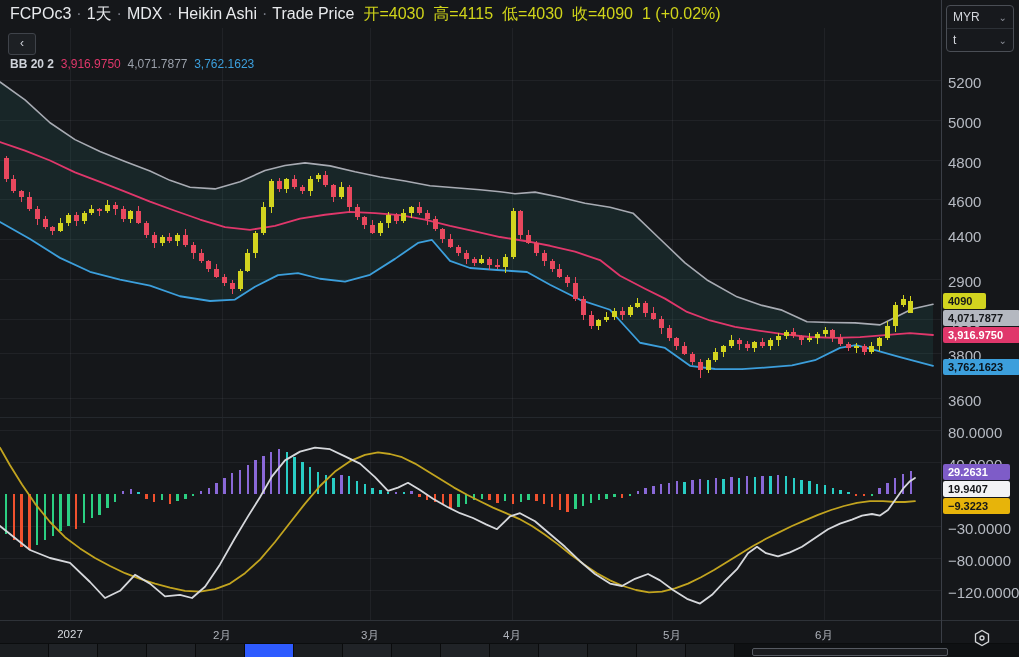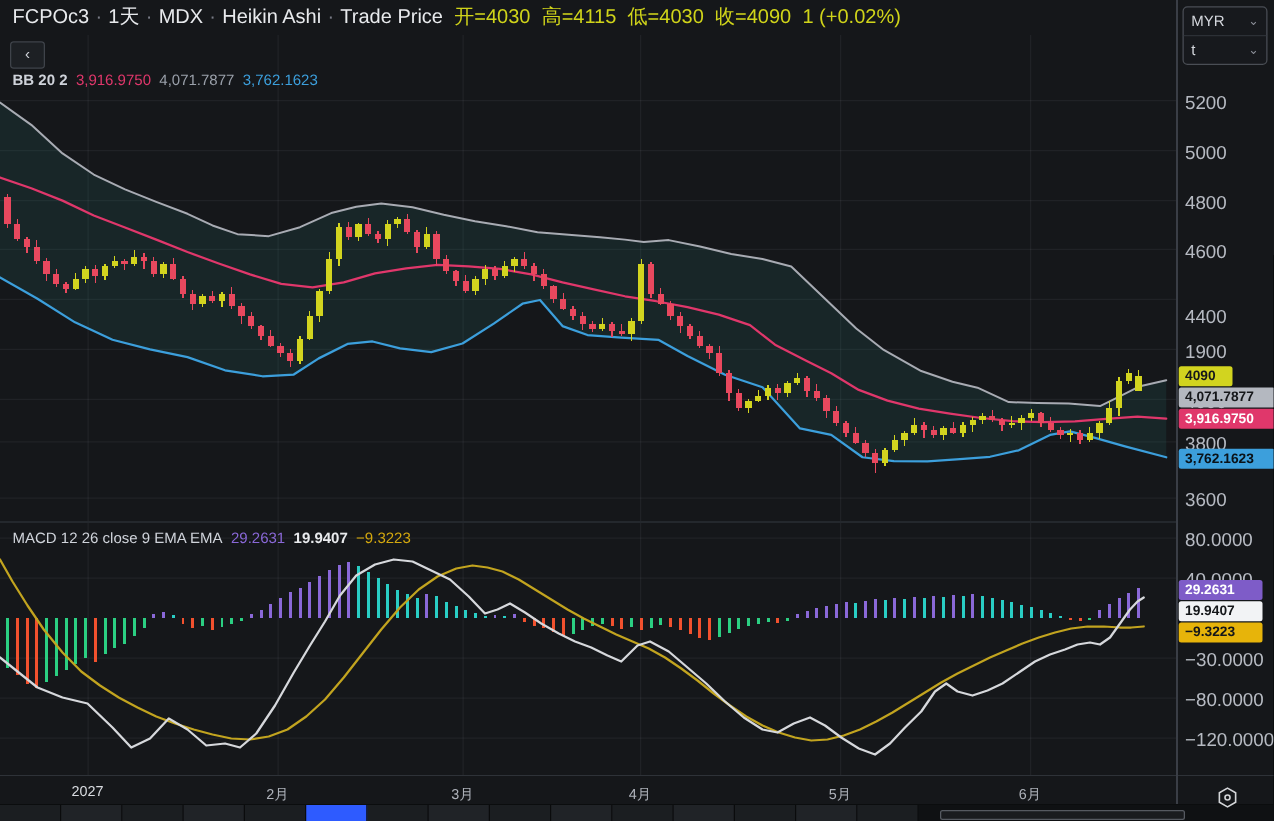--- a/index.html
+++ b/index.html
@@ -429,42 +429,39 @@
   <div class="topbar">
     <span>FCPOc3</span><span class="dot">·</span><span>1天</span><span class="dot">·</span><span>MDX</span><span class="dot">·</span><span>Heikin Ashi</span><span class="dot">·</span><span>Trade Price</span><span class="yellow sp">开=</span><span class="yellow">4030</span><span class="yellow sp">高=</span><span class="yellow">4115</span><span class="yellow sp">低=</span><span class="yellow">4030</span><span class="yellow sp">收=</span><span class="yellow">4090</span><span class="yellow sp">1 (+0.02%)</span>
   </div>
 
   <div class="backbtn"><span>‹</span></div>
 
   <div class="legend" style="top:57px;">
     <b>BB</b>&nbsp;<b>20 2</b>&nbsp;&nbsp;<span id="bb-basis-val" style="color: rgb(224, 55, 107);">3,916.9750</span>&nbsp;&nbsp;<span id="bb-upper-val" style="color: rgb(154, 160, 170);">4,071.7877</span>&nbsp;&nbsp;<span id="bb-lower-val" style="color: rgb(60, 159, 220);">3,762.1623</span>
   </div>
 
-  <div class="legend" style="top:423px;">
-    <span>MACD</span>&nbsp;<span class="dim">12 26 close 9 EMA EMA</span>&nbsp;&nbsp;<span id="macd-hist-val" style="color: rgb(138, 104, 216);">29.2631</span>&nbsp;&nbsp;<b id="macd-line-val" style="color: rgb(232, 234, 237);">19.9407</b>&nbsp;&nbsp;<span id="macd-signal-val" style="color: rgb(212, 168, 14);">−9.3223</span>
-  </div>
 
   <div class="curpanel">
     <div class="row">
       <span>MYR</span>
       <span class="chev">⌄</span>
     </div>
     <div class="row">
       <span>t</span>
       <span class="chev">⌄</span>
     </div>
   </div>
 
   <div id="gen-overlays">
       <div class="axis-label" style="top: 73.5px;">5200</div>
       <div class="axis-label" style="top: 113.5px;">5000</div>
       <div class="axis-label" style="top: 153.5px;">4800</div>
       <div class="axis-label" style="top: 192.5px;">4600</div>
-      <div class="axis-label" style="top: 245px;">4400</div>
-      <div class="axis-label" style="top: 272.5px;">1900</div>
+      <div class="axis-label" style="top: 228px;">4400</div>
+      <div class="axis-label" style="top: 272.5px;">2900</div>
       <div class="axis-label" style="top: 312.5px;">4000</div>
       <div class="axis-label" style="top: 346.5px;">3800</div>
       <div class="axis-label" style="top: 391.5px;">3600</div>
       <div class="axis-label" style="top: 423.5px;">80.0000</div>
       <div class="axis-label" style="top: 455.5px;">40.0000</div>
       <div class="axis-label" style="top: 519.5px;">−30.0000</div>
       <div class="axis-label" style="top: 551.5px;">−80.0000</div>
       <div class="axis-label" style="top: 583.5px;">−120.0000</div>
       <div class="tag" style="top: 293px; width: 38px; background: rgb(210, 212, 31); color: rgb(21, 23, 26);">4090</div>
       <div class="tag" style="top: 310px; width: 72px; background: rgb(180, 184, 192); color: rgb(21, 23, 26);">4,071.7877</div>

